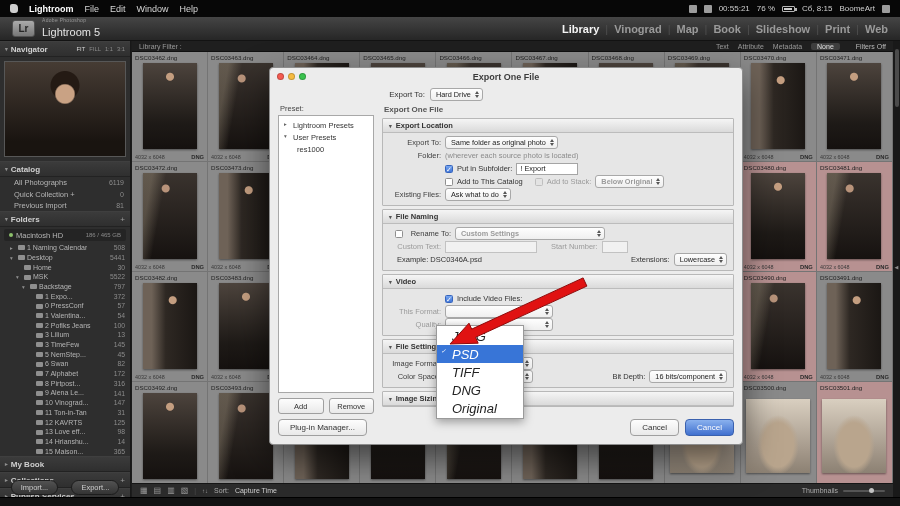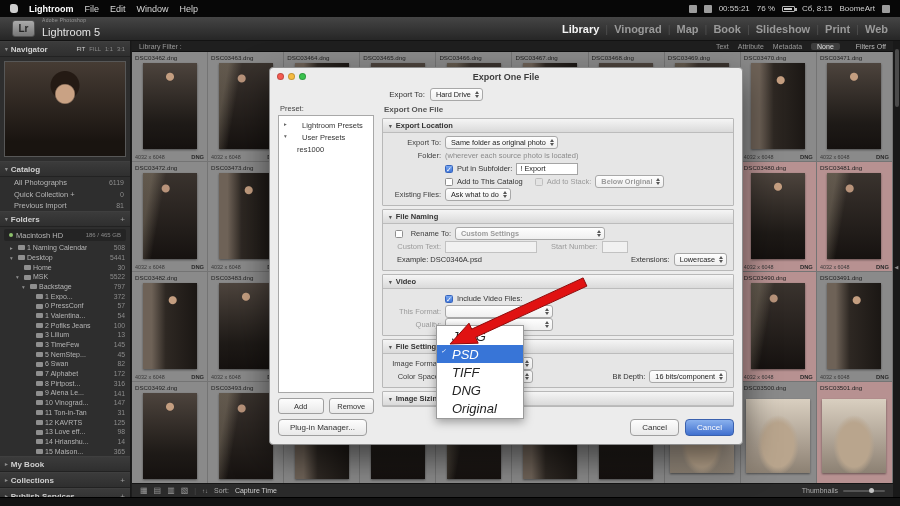--- a/index.html
+++ b/index.html
@@ -87,21 +87,21 @@
   .exp-to-row{display:flex;align-items:center;justify-content:center;gap:5px;margin-top:6px;padding-right:140px;font-size:8px;}
   .sel{display:inline-flex;align-items:center;gap:4px;background:linear-gradient(#fefefe,#efefef);border:1px solid #a8a8a8;border-radius:3px;height:13px;padding:0 3px 0 5px;font-size:7.3px;color:#222;white-space:nowrap;}
   .sel.gray{color:#9b9b9b;font-weight:bold;}
   .arrows{display:flex;flex-direction:column;align-items:center;gap:1px;flex:none;}
   .arr-up{width:0;height:0;border-left:2.5px solid transparent;border-right:2.5px solid transparent;border-bottom:3px solid #555;}
   .arr-dn{width:0;height:0;border-left:2.5px solid transparent;border-right:2.5px solid transparent;border-top:3px solid #555;}
   .dlg-body{position:absolute;top:36px;left:8px;right:8px;bottom:30px;display:flex;gap:8px;}
   .presets-col{width:96px;display:flex;flex-direction:column;}
   .presets-label{margin:0 0 2px 2px;color:#444;}
   .preset-list{flex:1;background:#fff;border:1px solid #a8a8a8;padding:3px 0;overflow:hidden;}
-  .preset-item{display:flex;align-items:flex-start;gap:12px;padding:1.5px 5px;color:#333;}
+  .preset-item{display:flex;align-items:flex-start;gap:3px;padding:1.5px 5px;color:#333;}
   .preset-item .tri{width:6px;font-size:5.5px;color:#666;flex:none;}
   .preset-item.child{padding-left:18px;}
   .preset-btns{display:flex;gap:5px;margin-top:5px;}
   .pbtn{flex:1;background:linear-gradient(#fdfdfd,#e9e9e9);border:1px solid #9f9f9f;border-radius:3px;padding:2.5px 0;font-size:7.5px;color:#333;font-family:inherit;}
   .settings-col{flex:1;display:flex;flex-direction:column;overflow:hidden;position:relative;}
   .settings-head{font-size:8px;font-weight:bold;color:#555;padding:1px 2px 4px;}
   .section{border:1px solid #b8b8b8;margin-bottom:3px;background:#e6e6e6;border-radius:1px;}
   .sec-head{display:flex;align-items:center;gap:4px;background:linear-gradient(#f5f5f5,#dadada);border-bottom:1px solid #bcbcbc;padding:2px 6px;font-weight:bold;font-size:7.5px;color:#333;}
   .sec-head .tri{font-size:5.5px;color:#555;}
   .sec-body{padding:3px 6px 4px;}
@@ -355,20 +355,24 @@
   <div class="p-head">
     <span class="tri">▸</span>
     <span>Collections</span>
     <span class="plus">+</span>
   </div>
   <div class="p-head">
     <span class="tri">▸</span>
     <span>Publish Services</span>
     <span class="plus">+</span>
   </div>
+  <div class="bottom-btns">
+    <button class="lp-btn">Import...</button>
+    <button class="lp-btn">Export...</button>
+  </div>
 </div>
 
 <div class="filterbar">
   <span>Library Filter :</span>
   <span class="fb-opts" id="fb-opts">
       <span class="fb-opt">Text</span>
       <span class="fb-opt">Attribute</span>
       <span class="fb-opt">Metadata</span>
       <span class="fb-opt active">None</span>
     </span>

